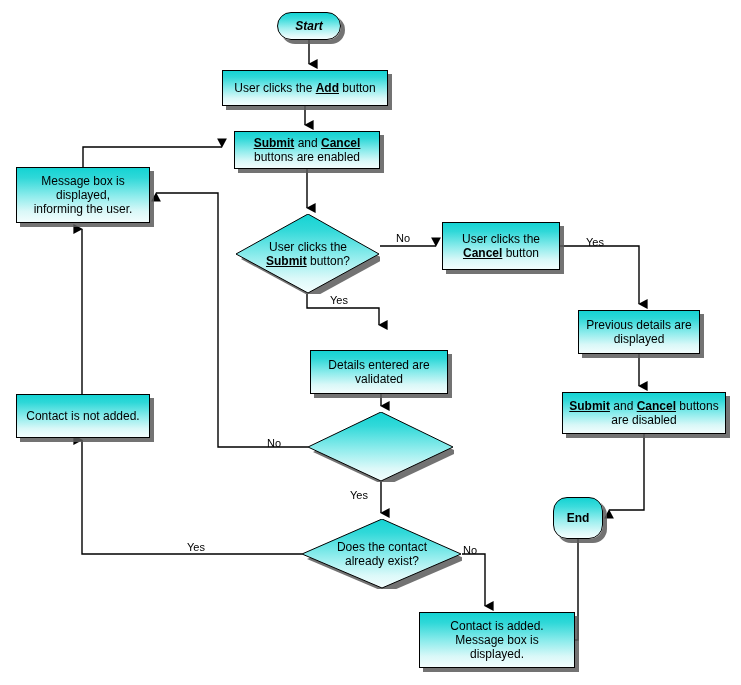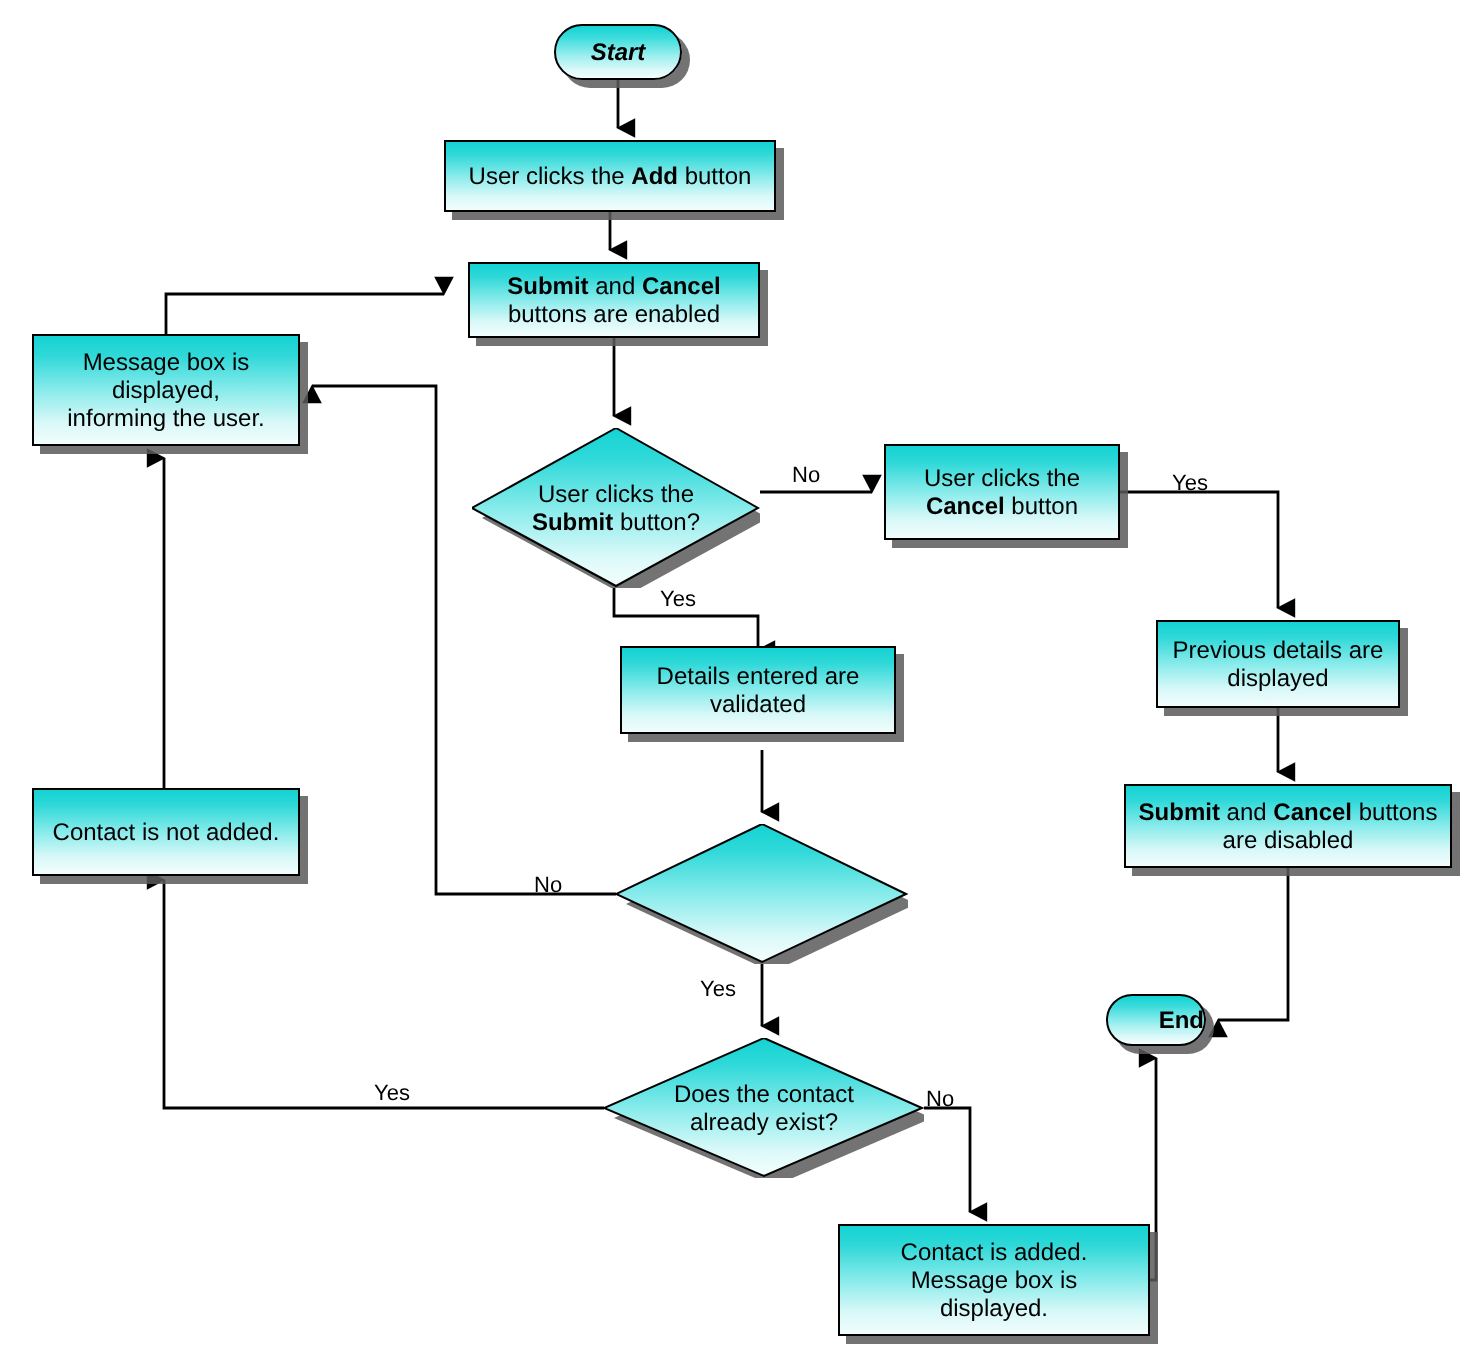--- a/index.html
+++ b/index.html
@@ -75,21 +75,21 @@
     line-height: 14px;
   }
   .lbl {
     position: absolute;
     font-size: 11px;
     color: #000000;
     background: transparent;
     z-index: 6;
     white-space: nowrap;
   }
-  b { font-weight: bold; }
+  b { font-weight: bold; text-decoration: underline; }
 </style>
 </head>
 <body>
 
 <div id="canvas">
   <svg id="edges" viewBox="0 0 741 685" width="741" height="685" xmlns="http://www.w3.org/2000/svg">
     <defs>
       <marker id="ar-down" markerWidth="11" markerHeight="11" refX="5.5" refY="9.2" orient="auto" markerUnits="userSpaceOnUse">
         <path d="M 0.6,0.6 L 10.4,0.6 L 5.5,10 Z" fill="#000000"></path>
       </marker>
@@ -151,40 +151,40 @@
       </div>
       <div class="node box" style="left: 442px; top: 222px; width: 118px; height: 48px;">
         <div class="txt">User clicks the<br><b>Cancel</b> button</div>
       </div>
       <div class="node box" style="left: 578px; top: 310px; width: 122px; height: 44px;">
         <div class="txt">Previous details are<br>displayed</div>
       </div>
       <div class="node box" style="left: 562px; top: 392px; width: 164px; height: 42px;">
         <div class="txt"><b>Submit</b> and <b>Cancel</b> buttons<br>are disabled</div>
       </div>
-      <div class="node box" style="left: 310px; top: 323px; width: 138px; height: 44px;">
+      <div class="node box" style="left: 310px; top: 350px; width: 138px; height: 44px;">
         <div class="txt">Details entered are<br>validated</div>
       </div>
       <div class="node diamond" style="left: 308px; top: 412px; width: 146px; height: 70px;">
         <svg class="dshape" viewBox="0 0 146 70" preserveAspectRatio="none">
           <polygon points="78,5 150,40 78,74 5,40" fill="rgba(90,90,90,0.85)"></polygon>
           <polygon points="73,0 145,35 73,69 0,35" fill="url(#nodeGrad)" stroke="#000000" stroke-width="1"></polygon>
         </svg>
       </div>
       <div class="node box" style="left: 16px; top: 394px; width: 134px; height: 44px;">
         <div class="txt">Contact is not added.</div>
       </div>
       <div class="node diamond" style="left: 302px; top: 519px; width: 160px; height: 70px;">
         <svg class="dshape" viewBox="0 0 160 70" preserveAspectRatio="none">
           <polygon points="85,5 164,40 85,74 5,40" fill="rgba(90,90,90,0.85)"></polygon>
           <polygon points="80,0 159,35 80,69 0,35" fill="url(#nodeGrad)" stroke="#000000" stroke-width="1"></polygon>
         </svg>
         <div class="txt">Does the contact<br>already exist?</div>
       </div>
-      <div class="node term" style="left: 553px; top: 497px; width: 50px; height: 26px; justify-content: flex-end;">
+      <div class="node term" style="left: 553px; top: 497px; width: 50px; height: 42px;">
         <div class="txt" style="font-weight: bold;">End</div>
       </div>
       <div class="node box" style="left: 419px; top: 612px; width: 156px; height: 56px;">
         <div class="txt">Contact is added.<br>Message box is<br>displayed.</div>
       </div>
     </div>
   <div id="label-layer">
       <div class="lbl" style="left: 396px; top: 232px;">No</div>
       <div class="lbl" style="left: 330px; top: 294px;">Yes</div>
       <div class="lbl" style="left: 586px; top: 236px;">Yes</div>

